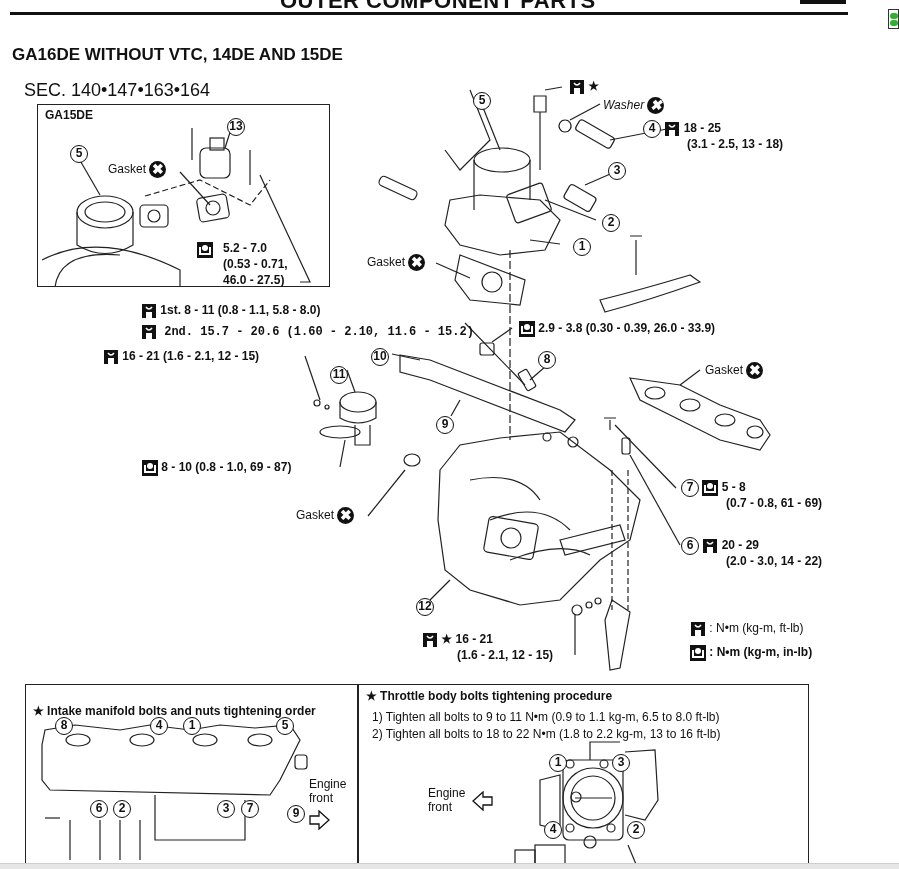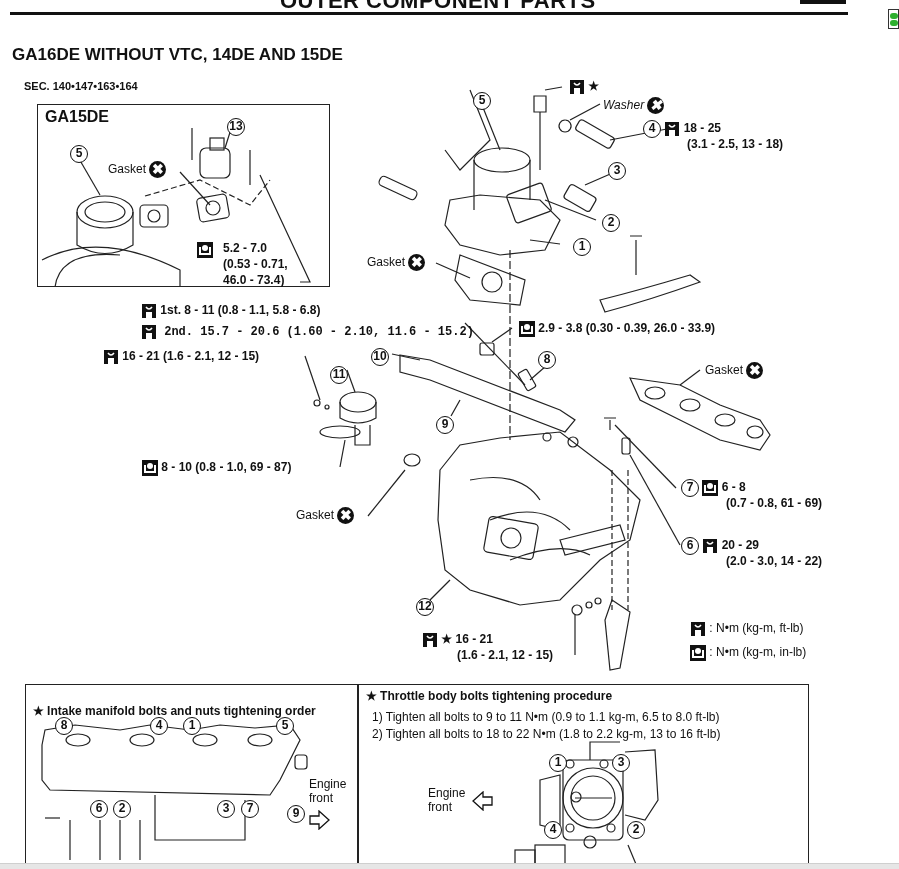--- a/index.html
+++ b/index.html
@@ -6,24 +6,24 @@
   html, body { width: 899px; height: 869px; background: #ffffff; overflow: hidden; }
   body { position: relative; font-family: "Liberation Sans", sans-serif; color: #111; }
   .abs { position: absolute; }
   .hdr-title { left: 280px; top: -12px; font-size: 22px; font-weight: bold; letter-spacing: 0.5px; white-space: nowrap; }
   .hdr-rule { left: 10px; top: 12px; width: 838px; height: 3px; background: #111; }
   .hdr-tab { left: 800px; top: 0px; width: 46px; height: 4px; background: #111; }
   .side-icon { left: 888px; top: 9px; width: 11px; height: 20px; border: 1px solid #333; background: #fff; overflow: hidden; }
   .side-icon .g1 { position:absolute; left:1px; top:3px; width:8px; height:6px; background:#2fb02f; border-radius:3px; }
   .side-icon .g2 { position:absolute; left:1px; top:10px; width:8px; height:6px; background:#2fb02f; border-radius:3px; }
   .main-title { left: 12px; top: 45px; font-size: 17px; font-weight: bold; white-space: nowrap; }
-  .sec { left: 24px; top: 80px; font-size: 11px; font-weight: bold; white-space: nowrap; }
+  .sec { left: 24px; top: 80px; font-size: 18px; font-weight: normal; white-space: nowrap; }
   .box { border: 1.5px solid #222; }
   .inset { left: 37px; top: 104px; width: 293px; height: 183px; }
-  .inset-title { left: 45px; top: 108px; font-size: 16px; font-weight: bold; }
+  .inset-title { left: 45px; top: 108px; font-size: 12px; font-weight: bold; }
   .lbl { font-size: 12px; white-space: nowrap; }
   .torq { font-size: 12px; font-weight: bold; white-space: nowrap; line-height: 16px; }
   .num { display:inline-block; width: 18px; height: 18px; border: 1.5px solid #111; border-radius: 50%; text-align: center; font-size: 12px; line-height: 15px; font-weight: bold; background:#fff; }
   .xmark { display:inline-block; width: 17px; height: 17px; border-radius: 50%; background: #111; color: #fff; text-align:center; font-size: 14px; line-height: 17px; font-weight: bold; vertical-align: middle; }
   .wr { display:inline-block; width: 16px; height: 16px; vertical-align: middle; }
   .bottom-left { left: 25px; top: 684px; width: 333px; height: 185px; }
   .bottom-right { left: 358px; top: 684px; width: 451px; height: 185px; }
   .bl-title { left: 33px; top: 704px; font-size: 12px; font-weight: bold; white-space: nowrap; }
   .br-title { left: 366px; top: 689px; font-size: 12px; font-weight: bold; white-space: nowrap; }
   .br-step { font-size: 12px; white-space: nowrap; }
@@ -148,21 +148,21 @@
 <div class="abs" style="left:197px;top:240px;">
   <svg class="wr" viewBox="0 0 16 16">
       <rect x="0" y="0" width="16" height="16" fill="#111"></rect>
       <circle cx="8" cy="6" r="3" fill="#fff"></circle>
       <path d="M3 5 L3 12 L13 12 L13 5" stroke="#fff" stroke-width="2" fill="none"></path>
     </svg>
 </div>
 <div class="abs torq" style="left:223px;top:240px;">
   <div>5.2 - 7.0</div>
   <div>(0.53 - 0.71,</div>
-  <div>46.0 - 73.4)</div>
+  <div>46.0 - 27.5)</div>
 </div>
 
 <div class="abs torq" style="left:569px;top:78px;">
   <svg class="wr" viewBox="0 0 16 16">
       <path d="M1 1 L15 1 L15 15 L11 15 L11 9 L5 9 L5 15 L1 15 Z" fill="#111"></path>
       <path d="M5 4 Q8 8 11 4" stroke="#fff" stroke-width="1.5" fill="none"></path>
     </svg>
   <span>★</span>
 </div>
 <div class="abs lbl" style="left:603px;top:97px;font-style:italic;"><span>Washer</span> <span class="xmark">✖</span></div>
@@ -180,21 +180,21 @@
 <div class="abs" style="left:608px;top:160px;"><span class="num">3</span></div>
 <div class="abs" style="left:602px;top:212px;"><span class="num">2</span></div>
 <div class="abs" style="left:573px;top:236px;"><span class="num">1</span></div>
 <div class="abs lbl" style="left:367px;top:254px;"><span>Gasket</span> <span class="xmark">✖</span></div>
 
 <div class="abs torq" style="left:141px;top:302px;">
   <svg class="wr" viewBox="0 0 16 16">
       <path d="M1 1 L15 1 L15 15 L11 15 L11 9 L5 9 L5 15 L1 15 Z" fill="#111"></path>
       <path d="M5 4 Q8 8 11 4" stroke="#fff" stroke-width="1.5" fill="none"></path>
     </svg>
-  <span>1st. 8 - 11 (0.8 - 1.1, 5.8 - 6.8)</span>
+  <span>1st. 8 - 11 (0.8 - 1.1, 5.8 - 8.0)</span>
 </div>
 <div class="abs torq" style="left:141px;top:324px;font-family:Liberation Mono, monospace;">
   <svg class="wr" viewBox="0 0 16 16">
       <path d="M1 1 L15 1 L15 15 L11 15 L11 9 L5 9 L5 15 L1 15 Z" fill="#111"></path>
       <path d="M5 4 Q8 8 11 4" stroke="#fff" stroke-width="1.5" fill="none"></path>
     </svg>
   <span>2nd. 15.7 - 20.6 (1.60 - 2.10, 11.6 - 15.2)</span>
 </div>
 <div class="abs torq" style="left:519px;top:320px;">
   <svg class="wr" viewBox="0 0 16 16">
@@ -227,21 +227,21 @@
 </div>
 <div class="abs lbl" style="left:296px;top:507px;"><span>Gasket</span> <span class="xmark">✖</span></div>
 
 <div class="abs torq" style="left:681px;top:479px;">
   <span class="num">7</span>
   <svg class="wr" viewBox="0 0 16 16">
       <rect x="0" y="0" width="16" height="16" fill="#111"></rect>
       <circle cx="8" cy="6" r="3" fill="#fff"></circle>
       <path d="M3 5 L3 12 L13 12 L13 5" stroke="#fff" stroke-width="2" fill="none"></path>
     </svg>
-  <span>6 - 8</span>
+  <span>5 - 8</span>
 </div>
 <div class="abs torq" style="left:726px;top:495px;">(0.7 - 0.8, 61 - 69)</div>
 <div class="abs torq" style="left:681px;top:537px;">
   <span class="num">6</span>
   <svg class="wr" viewBox="0 0 16 16">
       <path d="M1 1 L15 1 L15 15 L11 15 L11 9 L5 9 L5 15 L1 15 Z" fill="#111"></path>
       <path d="M5 4 Q8 8 11 4" stroke="#fff" stroke-width="1.5" fill="none"></path>
     </svg>
   <span>20 - 29</span>
 </div>
@@ -258,21 +258,21 @@
 </div>
 <div class="abs torq" style="left:457px;top:647px;">(1.6 - 2.1, 12 - 15)</div>
 
 <div class="abs lbl" style="left:690px;top:621px;">
   <svg class="wr" viewBox="0 0 16 16">
       <path d="M1 1 L15 1 L15 15 L11 15 L11 9 L5 9 L5 15 L1 15 Z" fill="#111"></path>
       <path d="M5 4 Q8 8 11 4" stroke="#fff" stroke-width="1.5" fill="none"></path>
     </svg>
   <span>: N•m (kg-m, ft-lb)</span>
 </div>
-<div class="abs lbl" style="left:690px;top:645px;">
+<div class="abs lbl" style="left:690px;top:645px;font-weight:bold;">
   <svg class="wr" viewBox="0 0 16 16">
       <rect x="0" y="0" width="16" height="16" fill="#111"></rect>
       <circle cx="8" cy="6" r="3" fill="#fff"></circle>
       <path d="M3 5 L3 12 L13 12 L13 5" stroke="#fff" stroke-width="2" fill="none"></path>
     </svg>
   <span>: N•m (kg-m, in-lb)</span>
 </div>
 
 <div class="abs box bottom-left"></div>
 <div class="abs bl-title">★ Intake manifold bolts and nuts tightening order</div>

